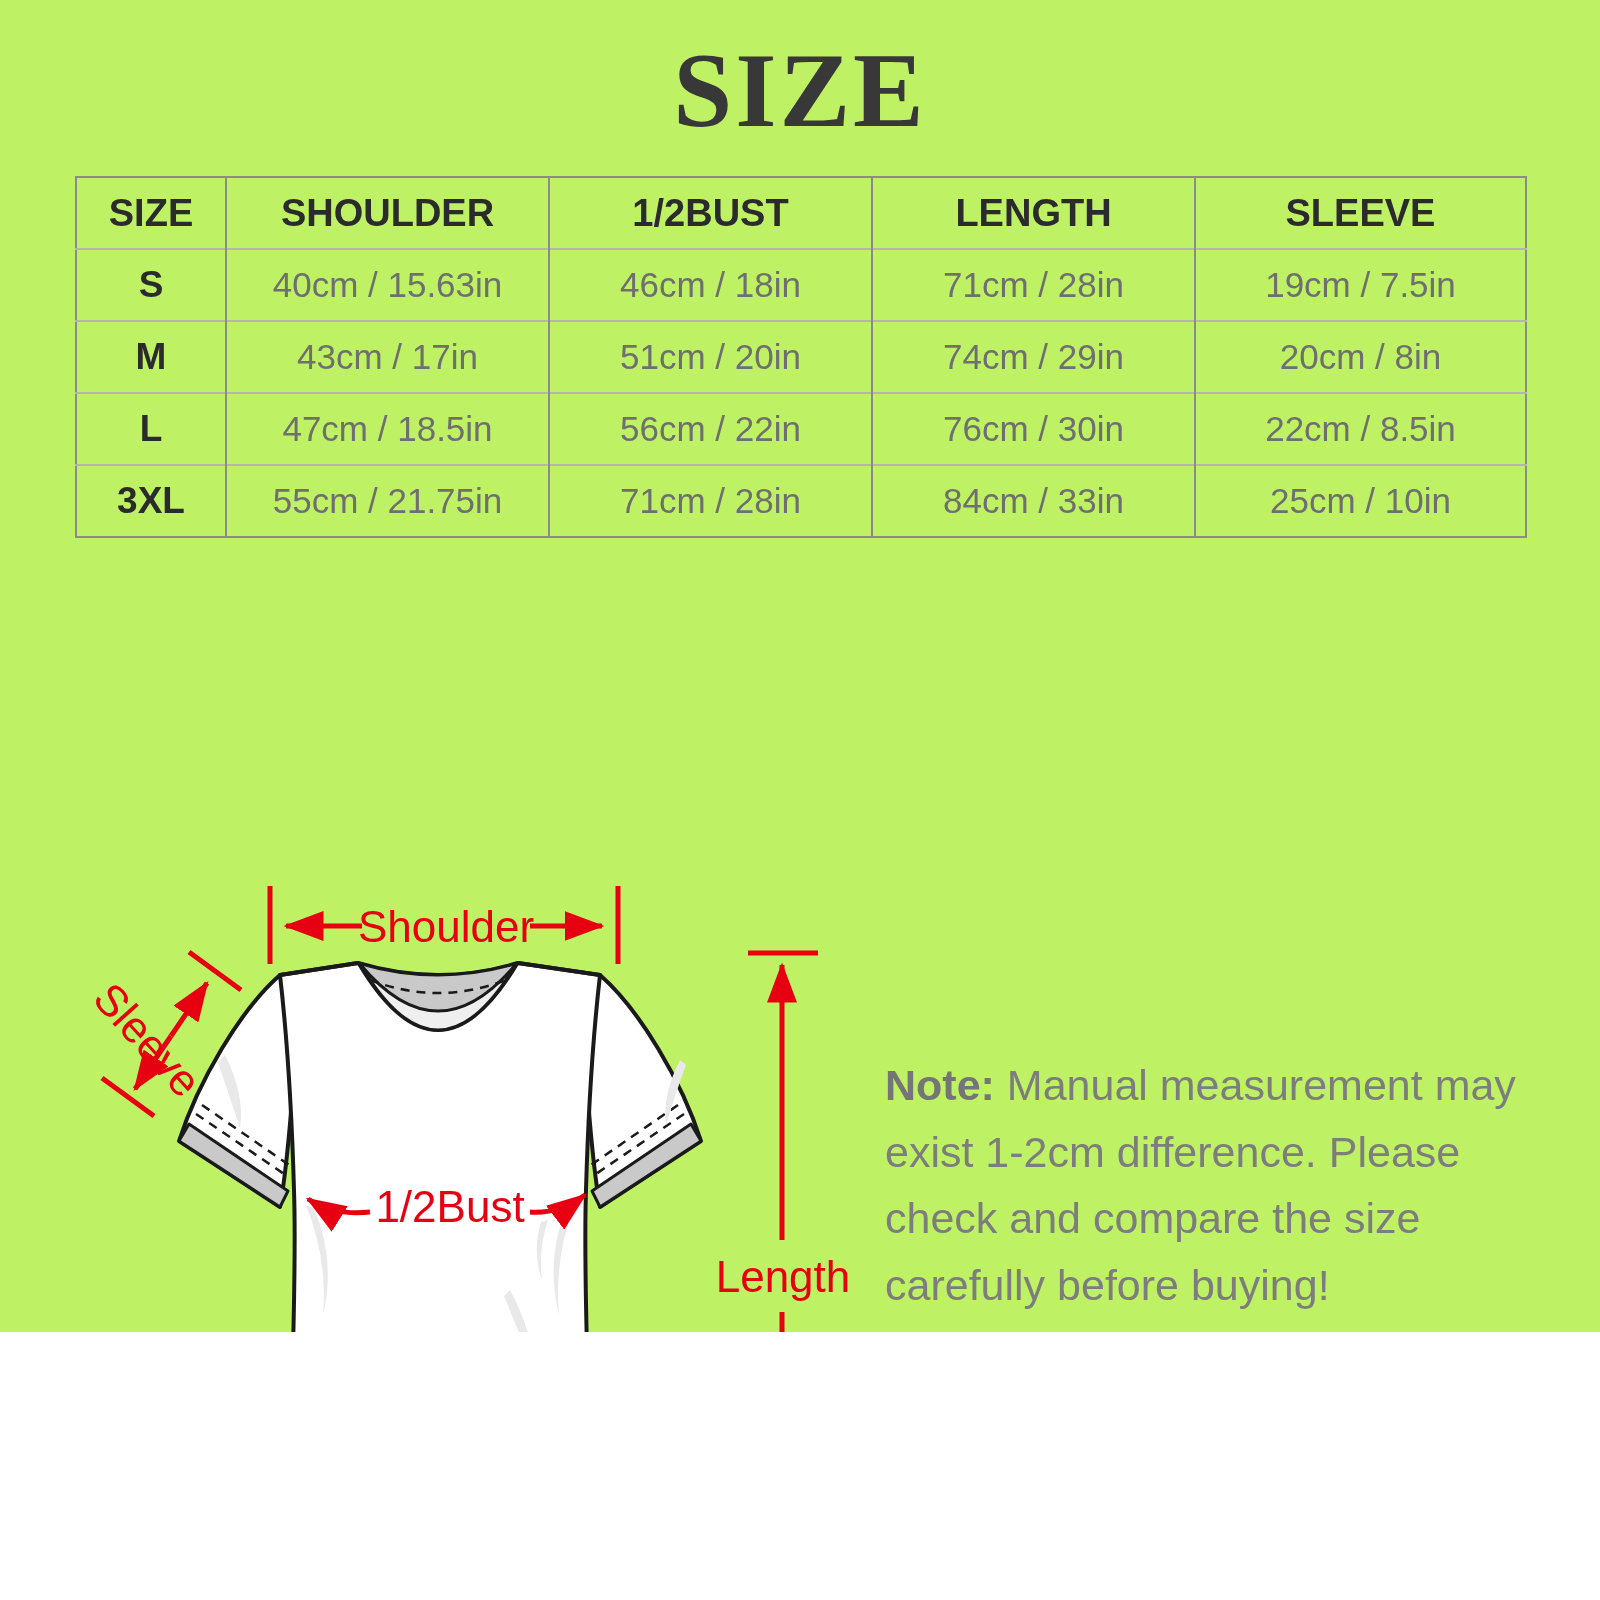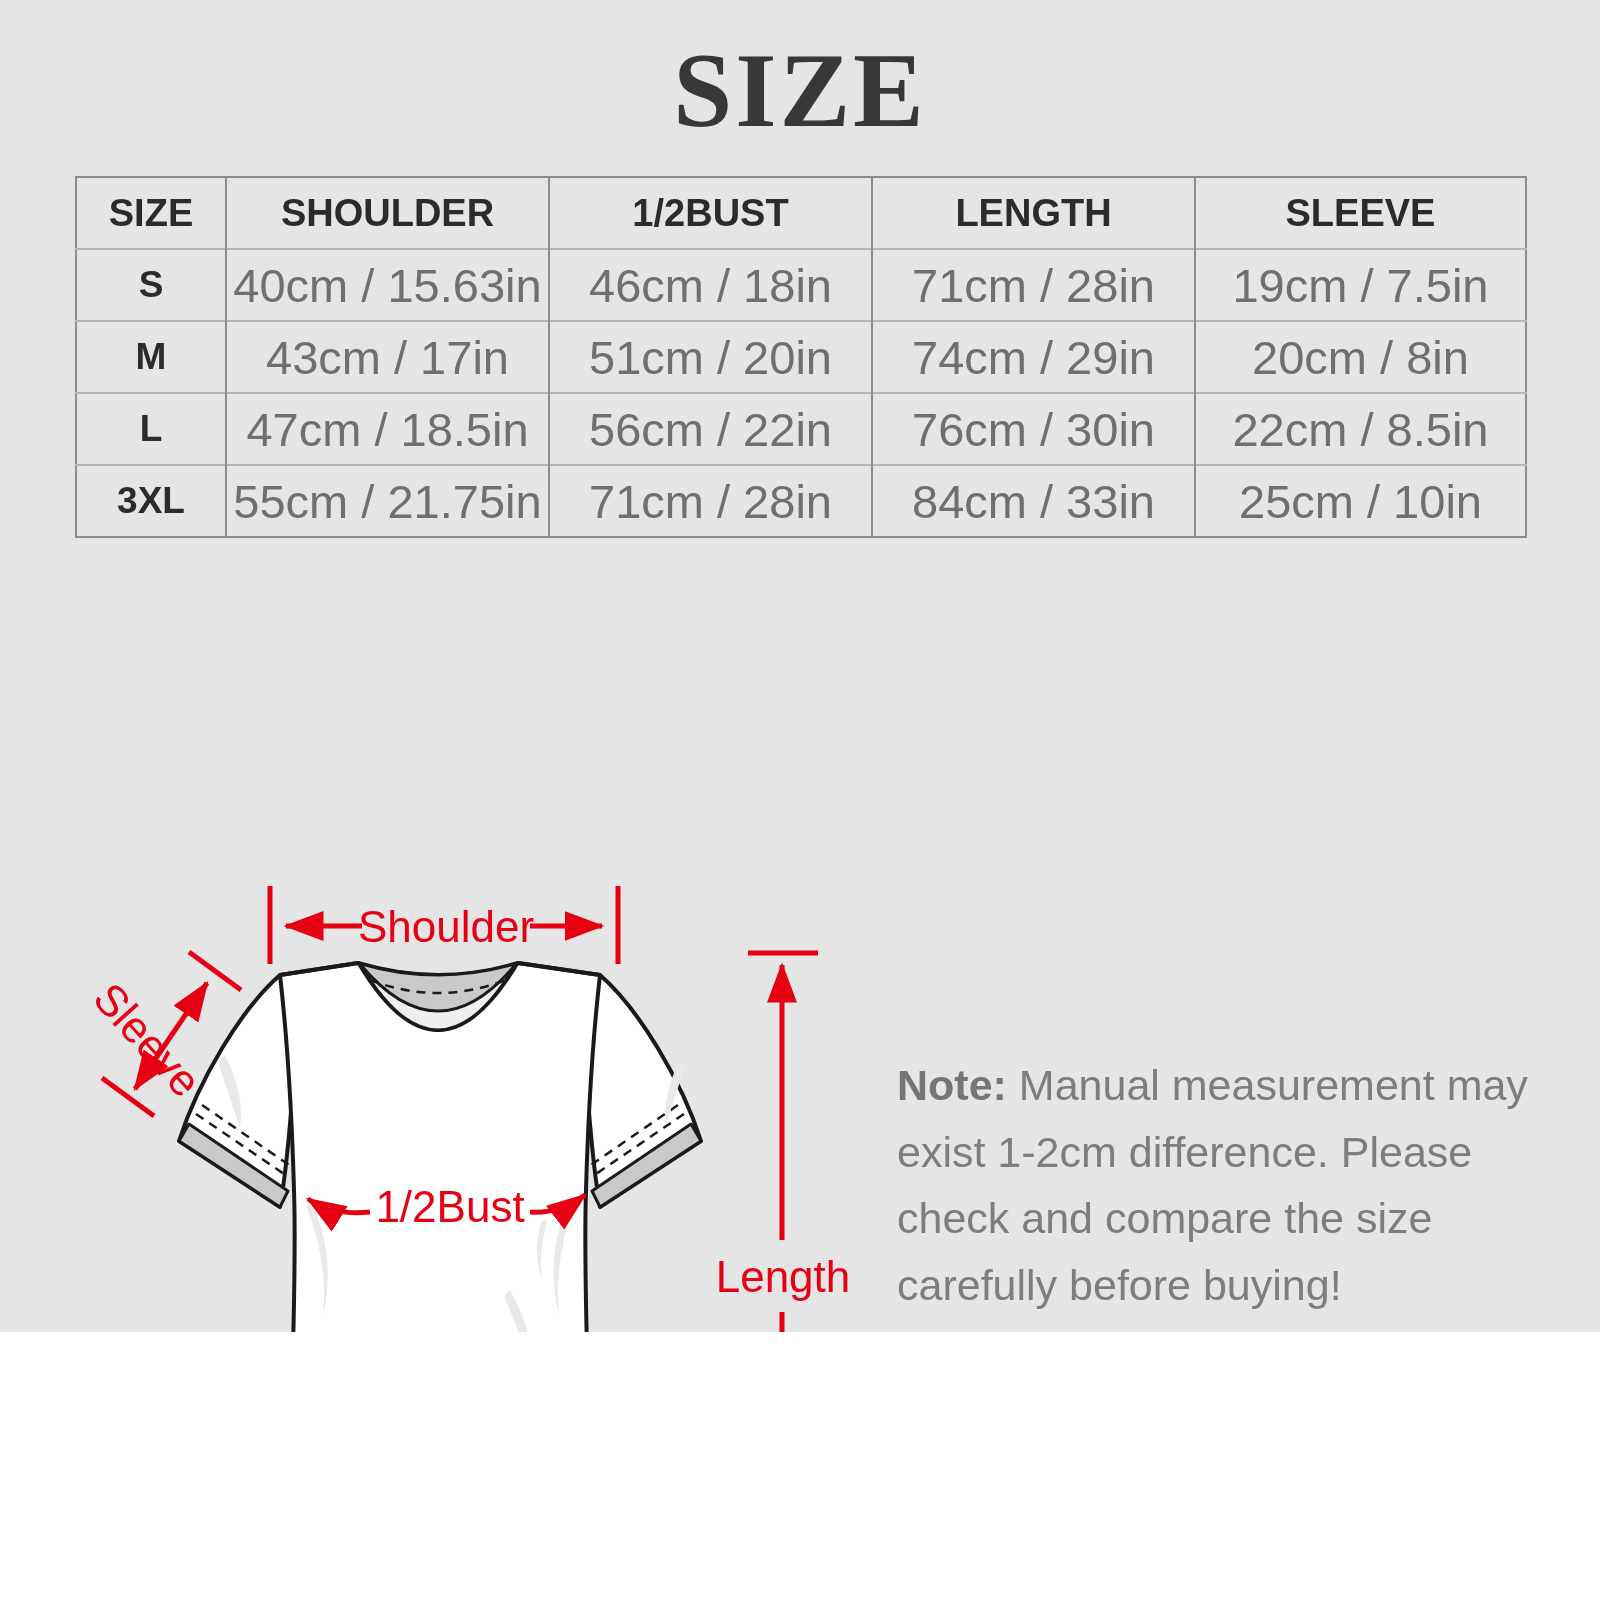--- a/index.html
+++ b/index.html
@@ -1,49 +1,49 @@
 <!DOCTYPE html>
 <html style="--accent: #e60012;"><head>
 <meta charset="utf-8">
 <style>
   html,body{margin:0;padding:0;background:#ffffff;}
-  .page{position:relative;width:1600px;height:1332px;background:#e5e5e5;overflow:hidden;
+  .page{position:relative;width:1600px;height:1332px;background:#bef264;overflow:hidden;
         font-family:"Liberation Sans", sans-serif;}
 
   
   .title{position:absolute;top:38px;left:0;width:100%;text-align:center;
          font-family:"Liberation Serif", serif;font-weight:bold;font-size:106px;
          line-height:1.0;color:#383838;letter-spacing:3px;}
 
   
   .size-table{position:absolute;left:75px;top:176px;width:1450px;
               border-collapse:collapse;table-layout:fixed;
               border:2px solid #8b8b8b;}
   .size-table th,.size-table td{height:70px;padding:0;text-align:center;vertical-align:middle;
               border-left:2px solid #8b8b8b;border-top:2px solid #b4b4b4;}
   .size-table th:first-child,.size-table td:first-child{border-left:none;}
   .size-table thead th{border-top:none;border-bottom:0;font-size:38px;font-weight:bold;color:#2b2b2b;}
-  .size-table td{font-size:47px;color:#6f6f6f;}
+  .size-table td{font-size:35px;color:#6f6f6f;}
   .size-table td.size-col{font-size:37px;font-weight:bold;color:#2b2b2b;}
 
   
   .diagram{position:absolute;left:40px;top:860px;width:840px;height:720px;}
   .outline{fill:#ffffff;stroke:#1a1a1a;stroke-width:4;stroke-linejoin:round;}
   .grayfill{fill:#c9c9c9;stroke:#1a1a1a;stroke-width:3;stroke-linejoin:round;}
   .band{fill:#efefef;stroke:#1a1a1a;stroke-width:3;}
   .stitch{fill:none;stroke:#1a1a1a;stroke-width:2.5;stroke-dasharray:9 7;}
   .wrinkle{fill:#e9e9e9;stroke:none;}
   .red-stroke{fill:none;stroke:var(--accent,#e60012);stroke-width:5;}
   .red-fill{fill:var(--accent,#e60012);}
   .red-label{fill:var(--accent,#e60012);font-family:"Liberation Sans", sans-serif;
              font-size:44px;}
 
   
   .note{position:absolute;left:885px;top:1052px;width:640px;
-        font-size:43px;line-height:1.55;color:#7d7d7d;margin-left:12px;}
+        font-size:43px;line-height:1.55;color:#7d7d7d;}
   .note b{font-weight:bold;color:#757575;}
 </style>
 </head>
 <body>
 
 <div class="page">
 
   <div class="title">SIZE</div>
 
   <table class="size-table">

